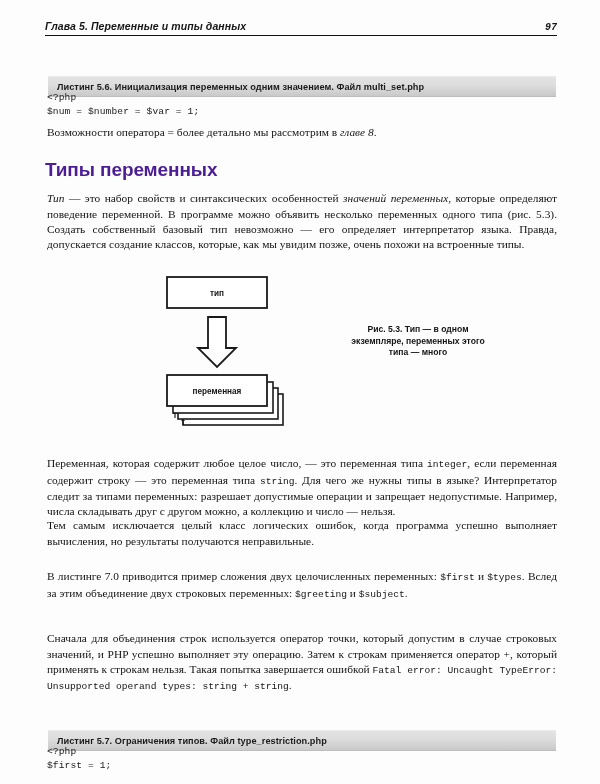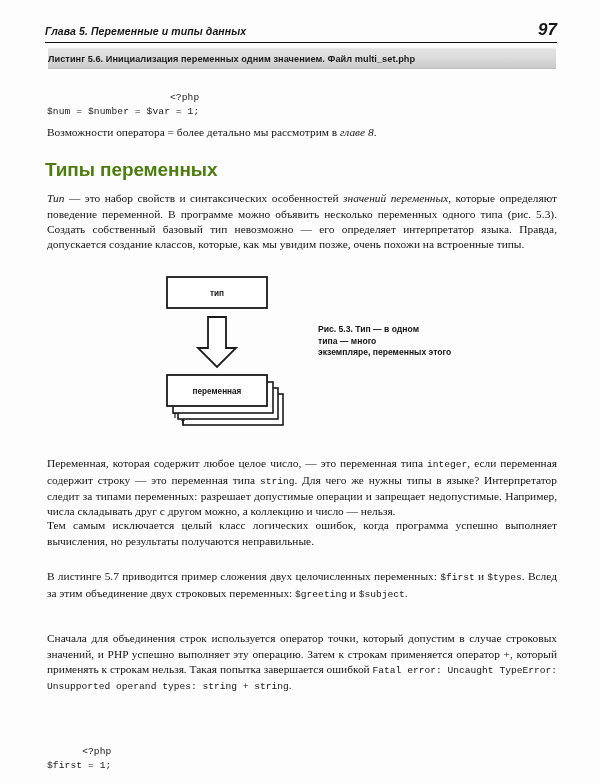--- a/index.html
+++ b/index.html
@@ -39,39 +39,41 @@
   }
   .running-head .chapter-title {
     font-family: "Liberation Sans", "DejaVu Sans", sans-serif;
     font-style: italic;
     font-weight: bold;
     font-size: 10.5px;
     letter-spacing: 0.1px;
     color: #161616;
   }
   .running-head .page-number {
-    font-family: Liberation Sans, sans-serif;
+    font-family: Liberation Mono, monospace;
     font-style: italic;
     font-weight: bold;
-    font-size: 17px;
+    font-size: 10px;
     color: #161616;
   }
 
   
   .listing-bar {
     position: absolute;
     left: 48px;
     width: 508px;
     height: 21px;
     background: linear-gradient(to bottom, #e3e3e3 0%, #dcdcdc 45%, #d2d2d2 75%, #c9c9c9 100%);
     border-top: 1px solid #eaeaea;
     border-bottom: 1px solid #bdbdbd;
     display: flex;
     align-items: center;
     box-sizing: border-box;
+    padding-left: 9px;
+    margin-top: 28px;
   }
   .listing-bar .listing-label {
     font-family: "Liberation Sans", "DejaVu Sans", sans-serif;
     font-weight: bold;
     font-size: 9.2px;
     color: #1b1b1b;
     letter-spacing: 0.05px;
     white-space: nowrap;
   }
 
@@ -81,21 +83,20 @@
   
   .code-block {
     position: absolute;
     left: 47px;
     font-family: "Liberation Mono", "DejaVu Sans Mono", monospace;
     font-size: 9.6px;
     line-height: 14.5px;
     color: #1a1a1a;
     white-space: pre;
     letter-spacing: 0.1px;
-    text-align: right;
   }
   #code-block-1 { top: 81px; }
   #code-block-2 { top: 735px; }
 
   
   .body-par {
     position: absolute;
     left: 47px;
     width: 510px;
     font-family: "Liberation Serif", "DejaVu Serif", serif;
@@ -119,39 +120,40 @@
   #par-concat    { top: 620px; }
 
   
   .section-heading {
     position: absolute;
     left: 45px;
     top: 143px;
     font-family: "Liberation Sans", "DejaVu Sans", sans-serif;
     font-weight: bold;
     font-size: 19px;
-    color: #4d7c0f;
+    color: #4c1d95;
     letter-spacing: -0.1px;
   }
 
   
   .figure {
     position: absolute;
     left: 0;
     top: 268px;
     width: 600px;
     height: 170px;
   }
   .fig-svg { display: block; }
 
   .fig-caption {
     position: absolute;
     left: 318px;
     top: 56px;
     width: 200px;
+    text-align: center;
     font-family: "Liberation Sans", "DejaVu Sans", sans-serif;
     font-weight: bold;
     font-size: 8.6px;
     line-height: 11.5px;
     color: #141414;
   }
 
   .box-label {
     font-family: "Liberation Sans", "DejaVu Sans", sans-serif;
     font-weight: bold;
@@ -208,38 +210,41 @@
         <rect x="167" y="107" width="100" height="31" fill="#ffffff" stroke="#1a1a1a" stroke-width="1.8"></rect>
         <text class="box-label" x="217" y="125.5" text-anchor="middle">переменная</text>
       </g>
 
       <text class="box-label" x="173" y="150">т</text>
       <text class="box-label" x="181" y="157">т</text>
     </svg>
 
     <div class="fig-caption">
       <div>Рис. 5.3. Тип — в одном</div>
+      <div>экземпляре, переменных этого</div>
       <div>типа — много</div>
-      <div>экземпляре, переменных этого</div>
     </div>
   </div>
 
   <p class="body-par" id="par-integer">
     <span>Переменная, которая содержит любое целое число, — это переменная типа </span><span class="mono">integer</span><span>, если переменная содержит строку — это переменная типа </span><span class="mono">string</span><span>. Для чего же нужны типы в языке? Интерпретатор следит за типами переменных: разрешает допустимые операции и запрещает недопустимые. Например, числа складывать друг с другом можно, а коллекцию и число — нельзя.</span>
   </p>
 
   <p class="body-par" id="par-logic">
     <span>Тем самым исключается целый класс логических ошибок, когда программа успешно выполняет вычисления, но результаты получаются неправильные.</span>
   </p>
 
   <p class="body-par" id="par-listing57">
-    <span>В листинге 5.7 приводится пример сложения двух целочисленных переменных: </span><span class="mono">$first</span><span> и </span><span class="mono">$types</span><span>. Вслед за этим объединение двух строковых переменных: </span><span class="mono">$greeting</span><span> и </span><span class="mono">$subject</span><span>.</span>
+    <span>В листинге 7.0 приводится пример сложения двух целочисленных переменных: </span><span class="mono">$first</span><span> и </span><span class="mono">$types</span><span>. Вслед за этим объединение двух строковых переменных: </span><span class="mono">$greeting</span><span> и </span><span class="mono">$subject</span><span>.</span>
   </p>
 
   <p class="body-par" id="par-concat">
     <span>Сначала для объединения строк используется оператор точки, который допустим в случае строковых значений, и PHP успешно выполняет эту операцию. Затем к строкам применяется оператор +, который применять к строкам нельзя. Такая попытка завершается ошибкой </span><span class="mono">Fatal error: Uncaught TypeError: Unsupported operand types: string + string</span><span>.</span>
   </p>
 
+  <div class="listing-bar" id="listing-bar-2">
+    <span class="listing-label">Листинг 5.7. Ограничения типов. Файл type_restriction.php</span>
+  </div>
 
   <pre class="code-block" id="code-block-2">&lt;?php
 $first = 1;</pre>
 
 </div>
 
 </body></html>

